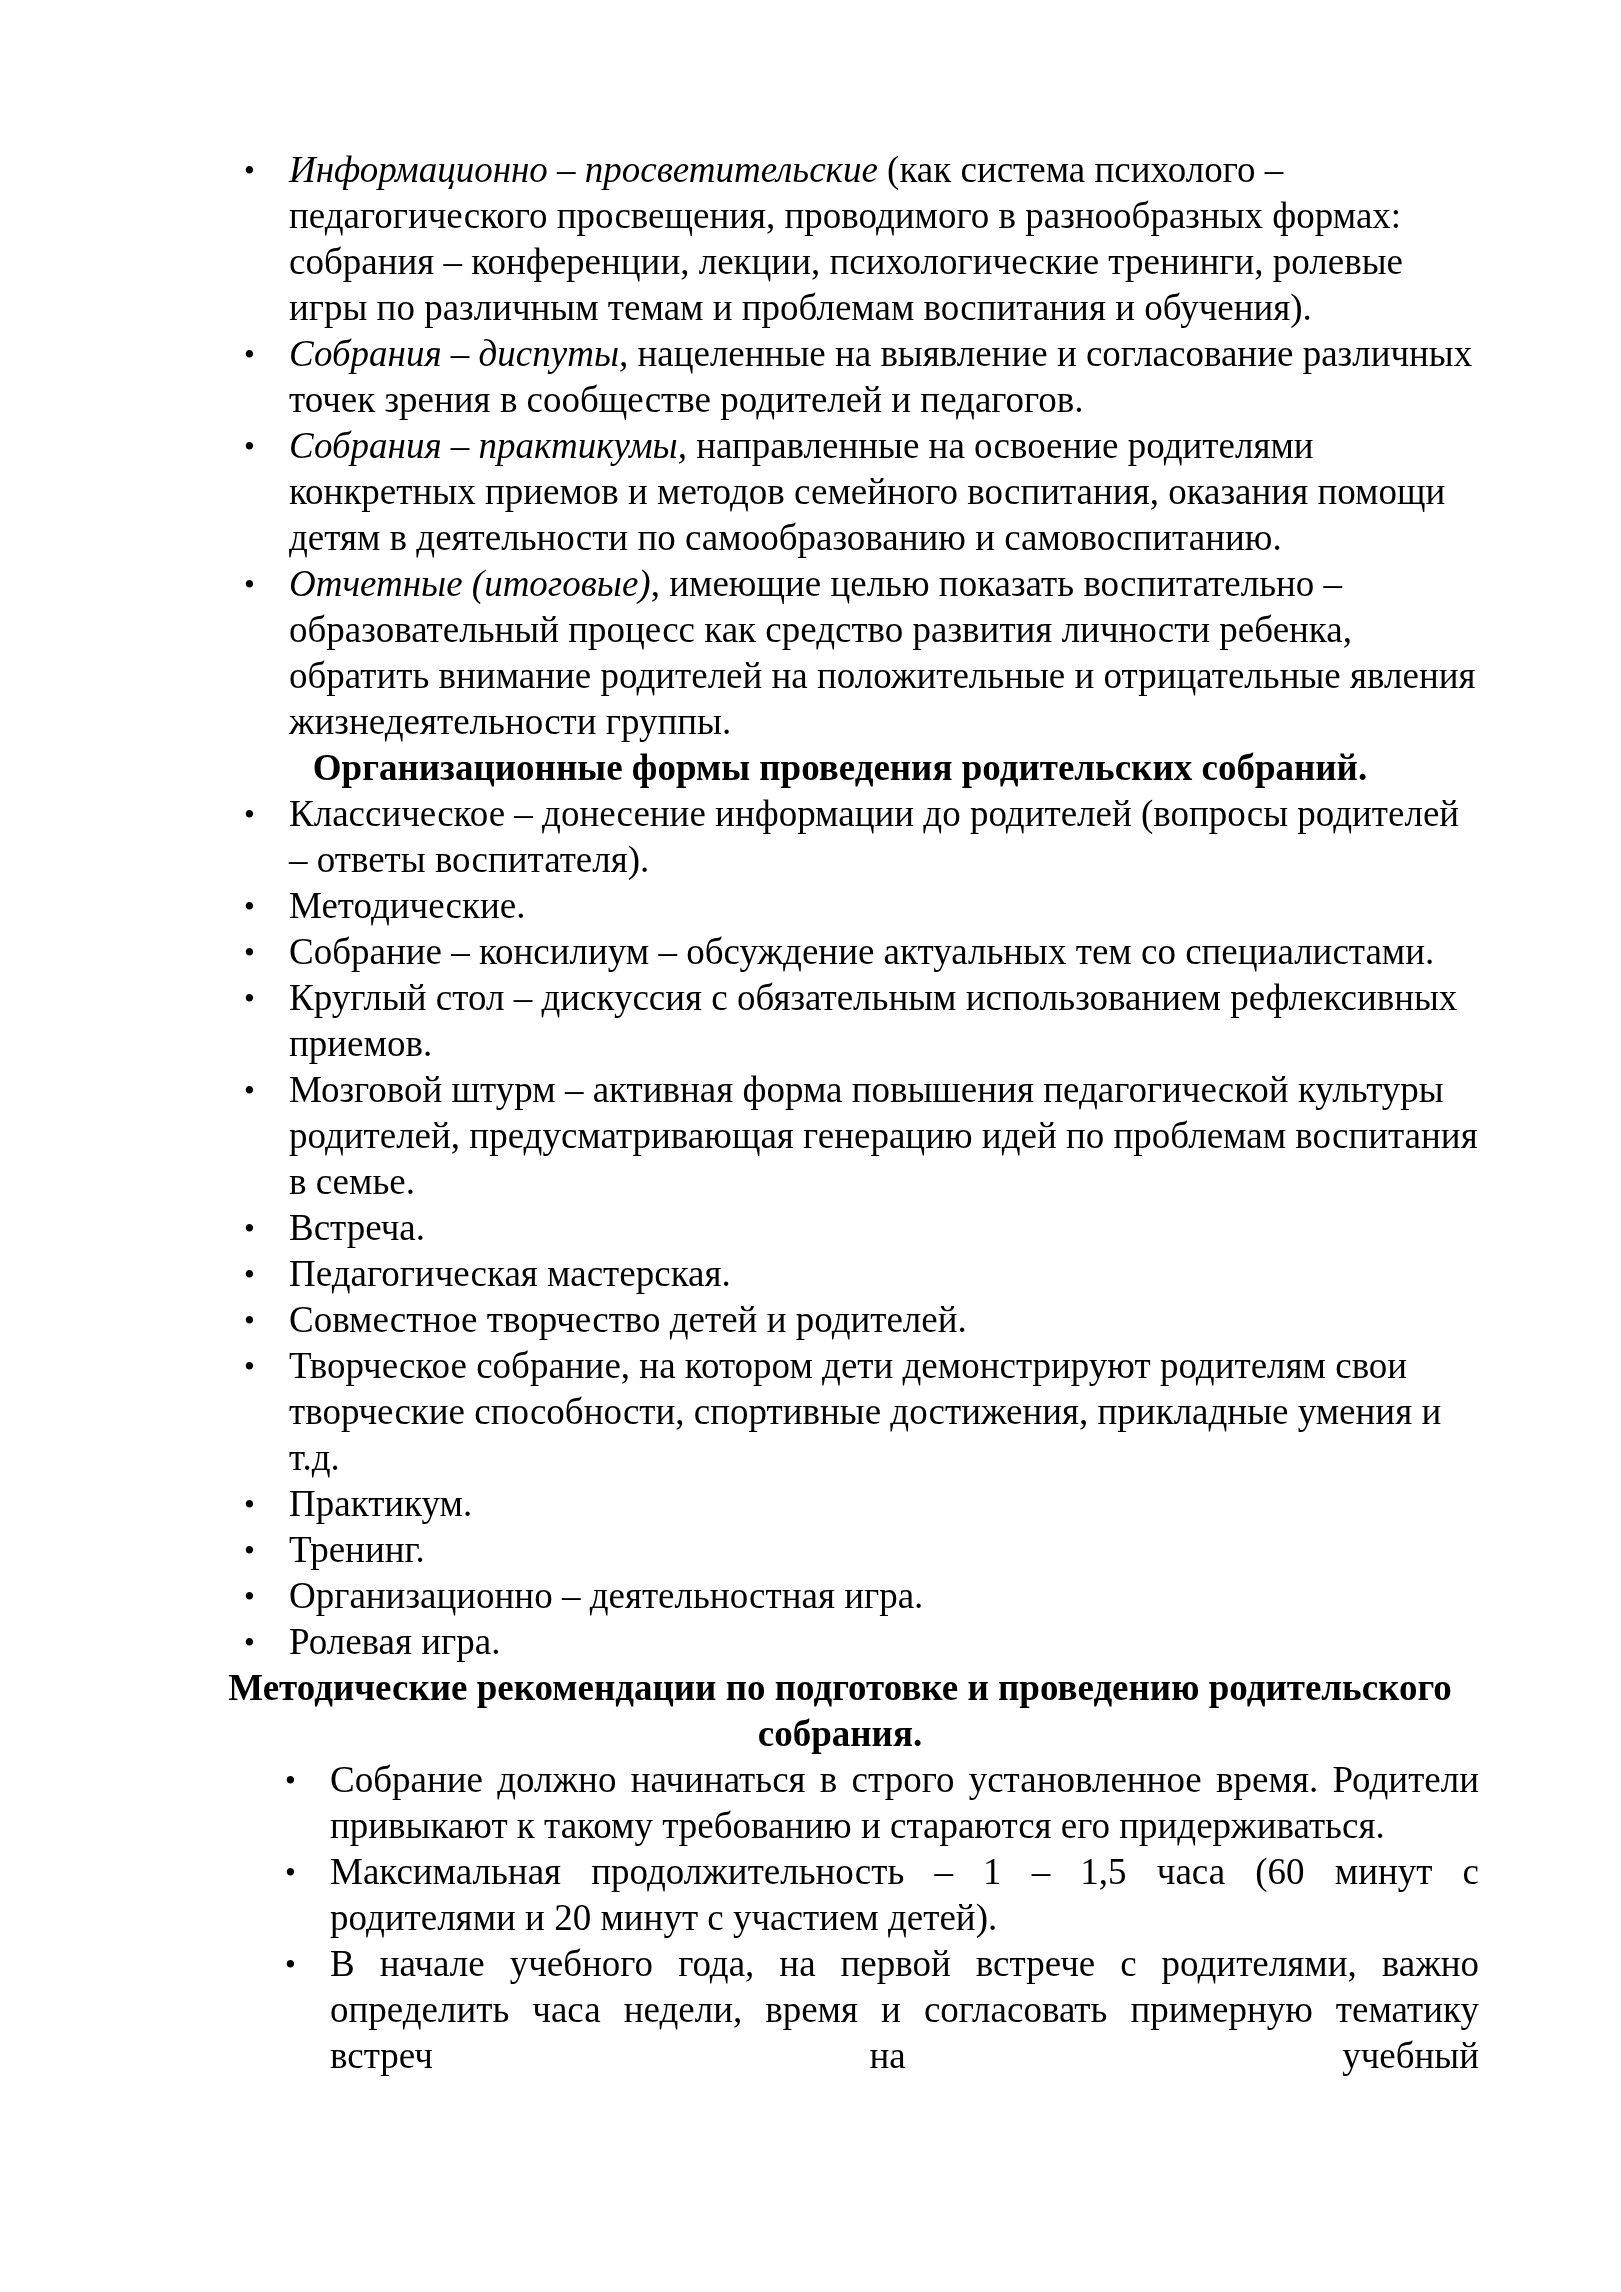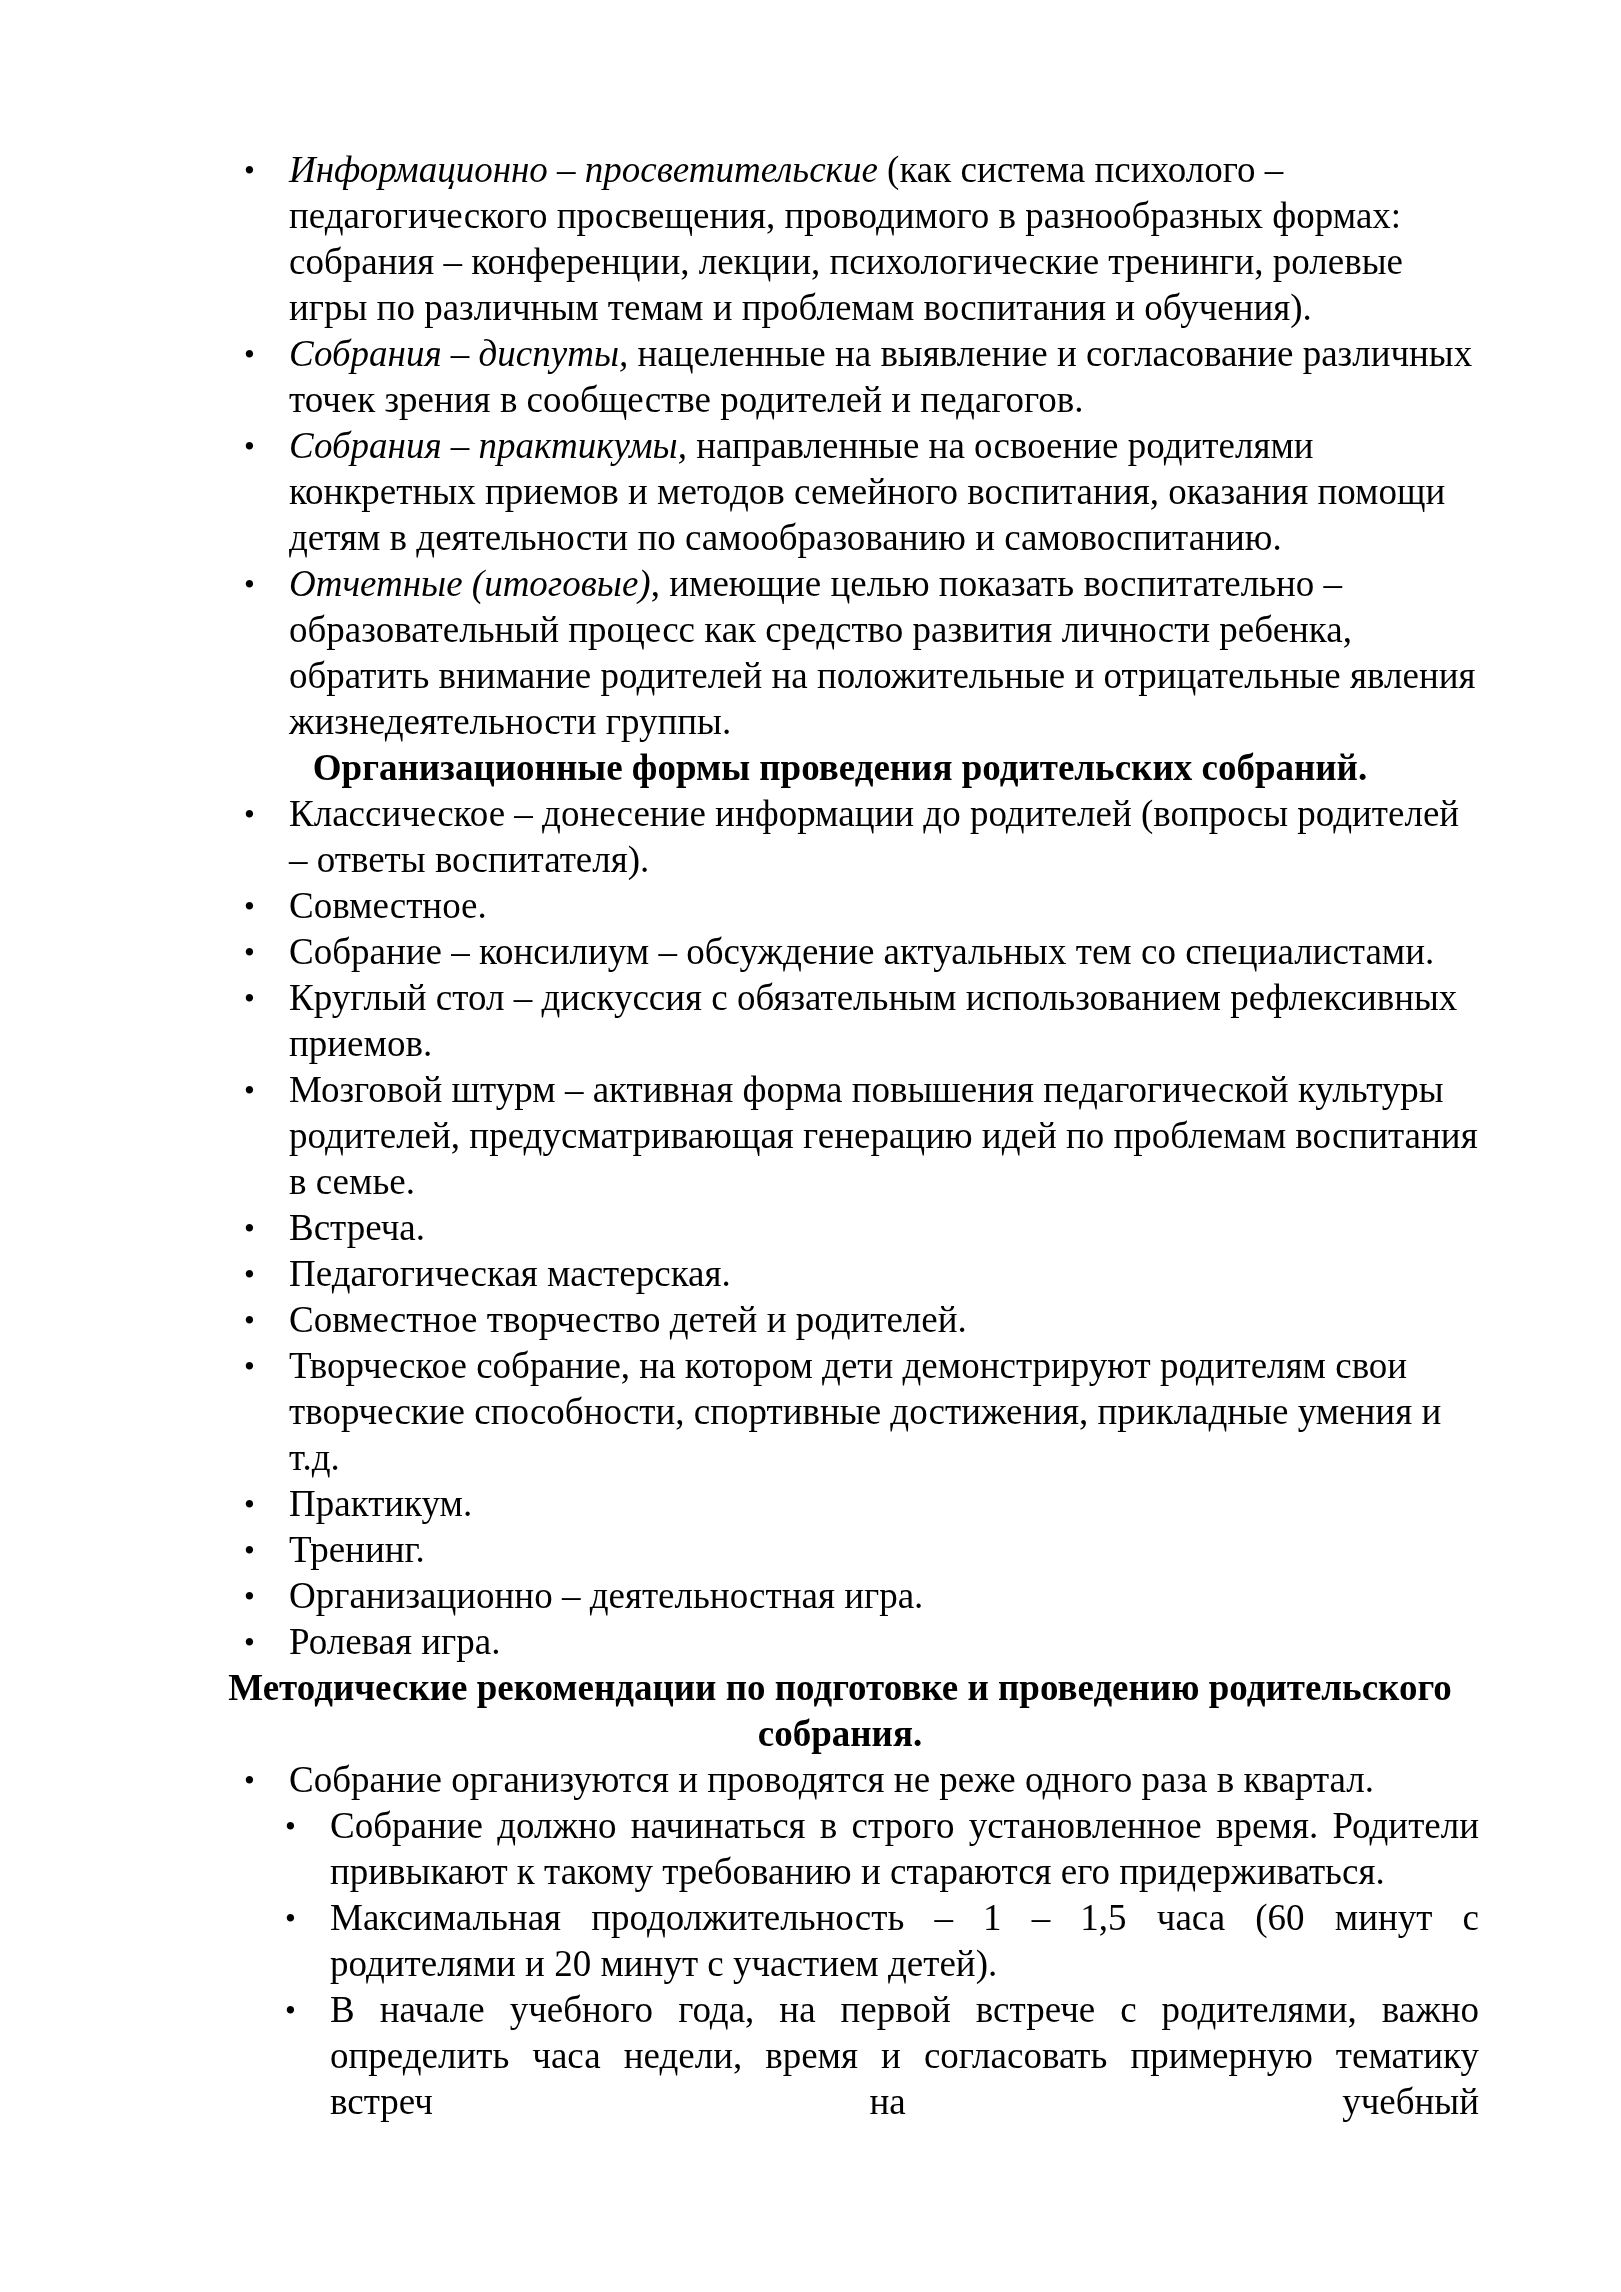--- a/index.html
+++ b/index.html
@@ -66,37 +66,36 @@
     </li>
     <li>
       <span class="lead-italic">Отчетные (итоговые)</span><span>, имеющие целью показать воспитательно – образовательный процесс как средство развития личности ребенка, обратить внимание родителей на положительные и отрицательные явления жизнедеятельности группы.</span>
     </li>
   </ul>
 
   <p class="heading">Организационные формы проведения родительских собраний.</p>
 
   <ul class="blist">
     <li>Классическое – донесение информации до родителей (вопросы родителей – ответы воспитателя).</li>
-    <li>Совместное.</li>
+    <li>Методические.</li>
     <li>Собрание – консилиум – обсуждение актуальных тем со специалистами.</li>
     <li>Круглый стол – дискуссия с обязательным использованием рефлексивных приемов.</li>
     <li>Мозговой штурм – активная форма повышения педагогической культуры родителей, предусматривающая генерацию идей по проблемам воспитания в семье.</li>
     <li>Встреча.</li>
     <li>Педагогическая мастерская.</li>
     <li>Совместное творчество детей и родителей.</li>
     <li>Творческое собрание, на котором дети демонстрируют родителям свои творческие способности, спортивные достижения, прикладные умения и т.д.</li>
     <li>Практикум.</li>
     <li>Тренинг.</li>
     <li>Организационно – деятельностная игра.</li>
     <li>Ролевая игра.</li>
   </ul>
 
   <p class="heading">Методические рекомендации по подготовке и проведению родительского собрания.</p>
 
   <ul class="blist">
-    <li>Собрание организуются и проводятся не реже одного раза в квартал.</li>
     <li class="just">Собрание должно начинаться в строго установленное время. Родители привыкают к такому требованию и стараются его придерживаться.</li>
     <li class="just">Максимальная продолжительность – 1 – 1,5 часа (60 минут с родителями и 20 минут с участием детей).</li>
     <li class="just just-last">В начале учебного года, на первой встрече с родителями, важно определить часа недели, время и согласовать примерную тематику встреч на учебный</li>
   </ul>
 
 </div>
 
 
 </body></html>

